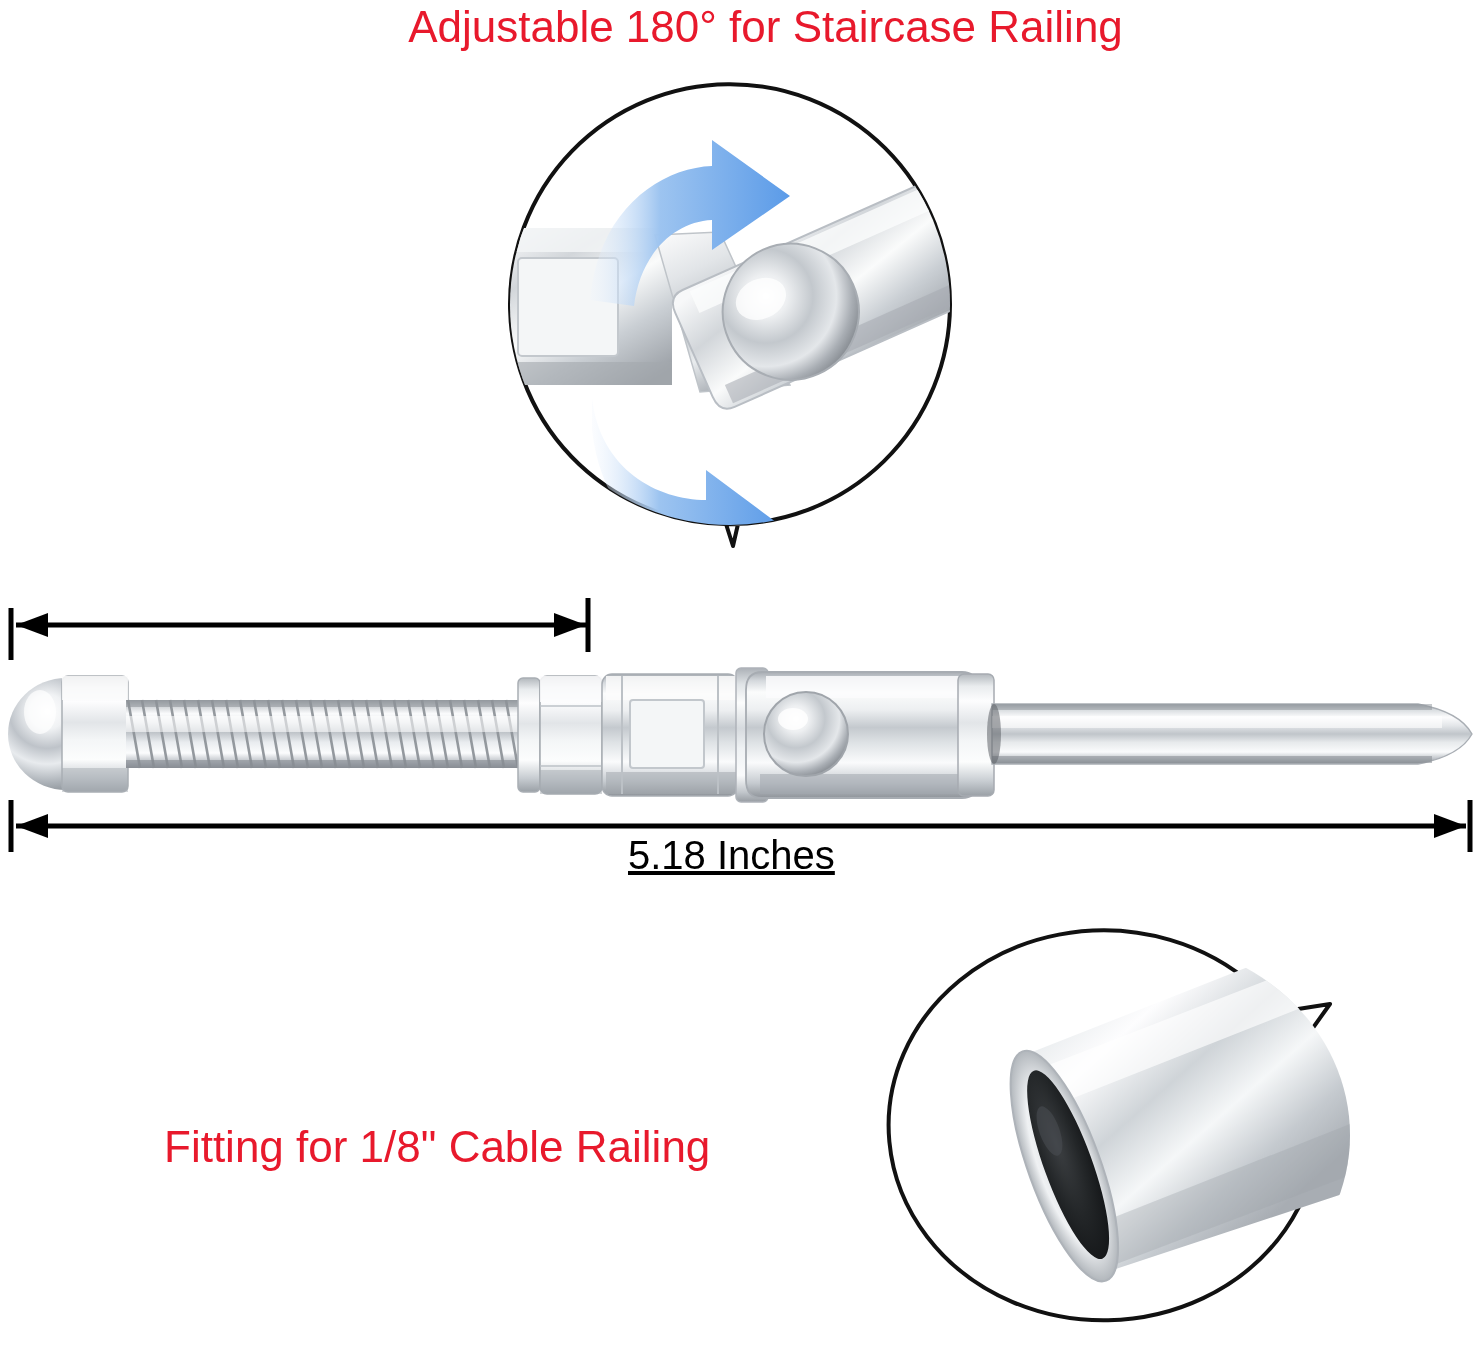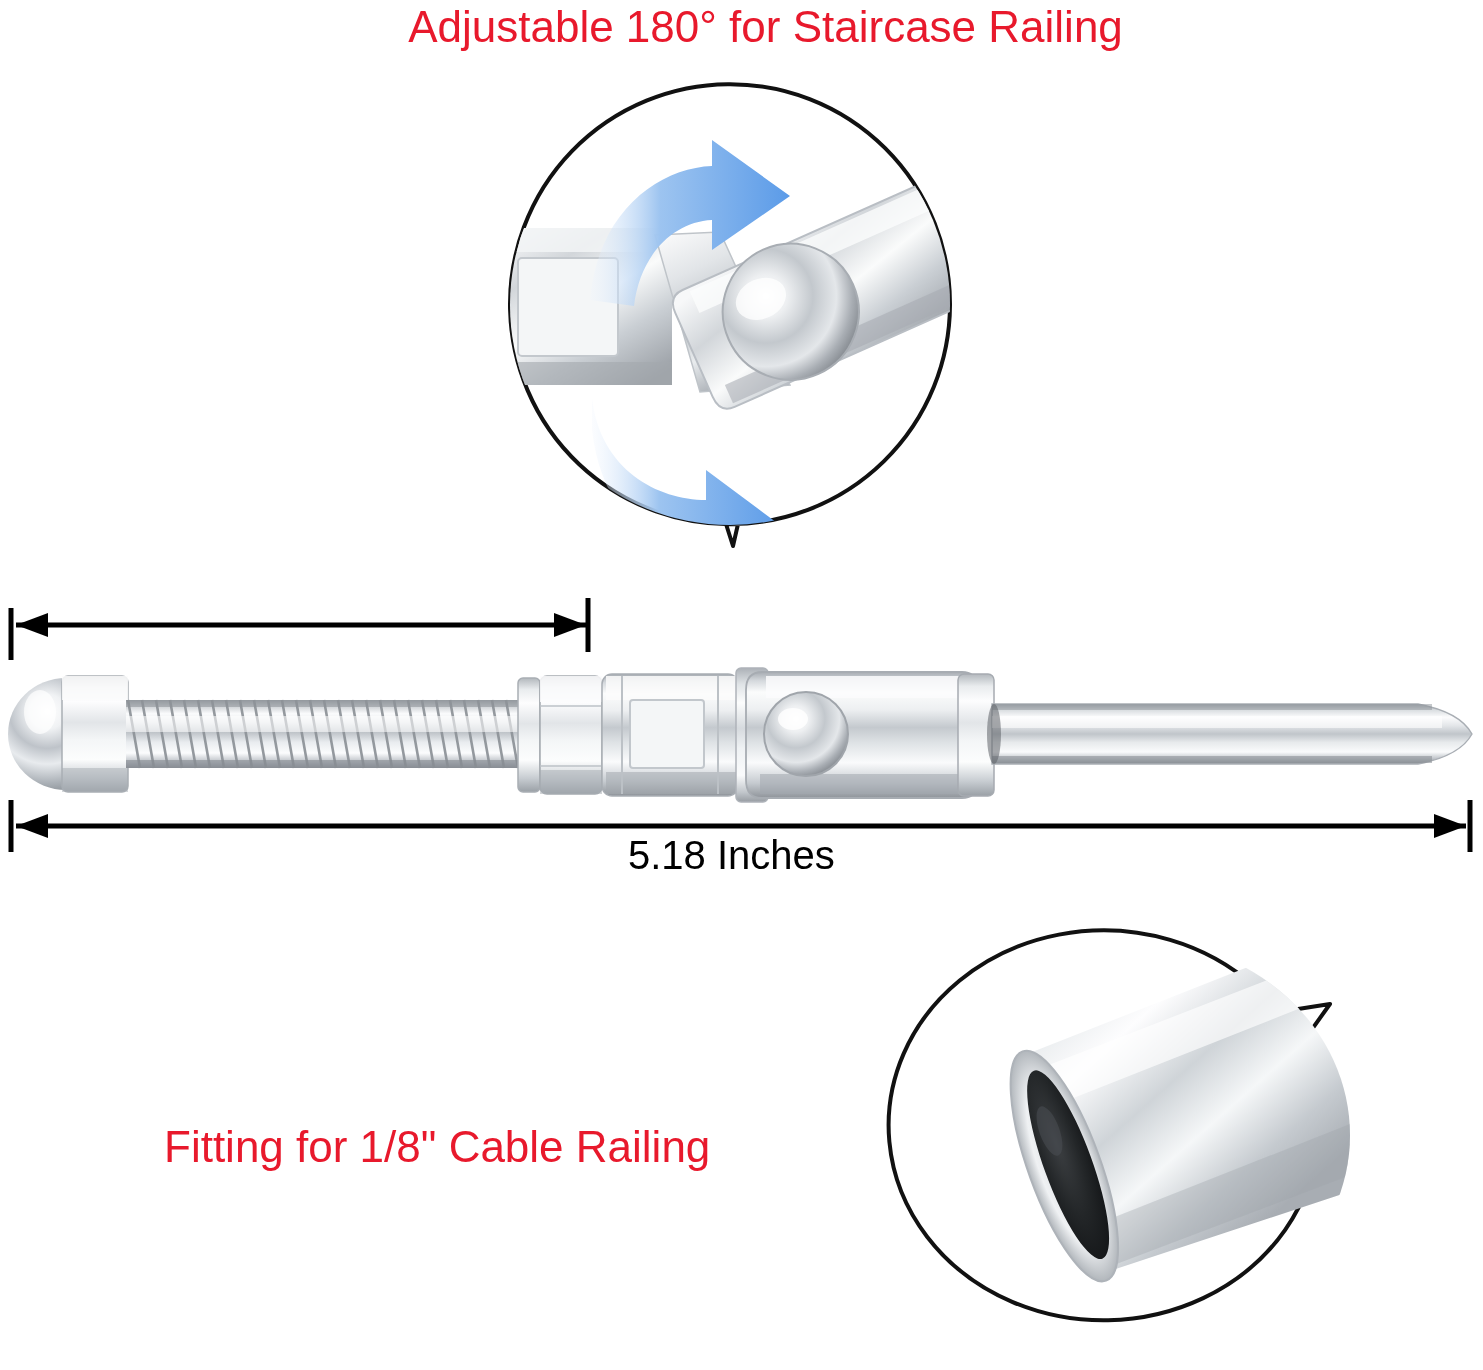--- a/index.html
+++ b/index.html
@@ -45,21 +45,21 @@
 
   
   .dim-label {
     position: absolute;
     font-size: 40px;
     color: #000000;
     white-space: nowrap;
     font-family: "Liberation Sans", sans-serif;
   }
   #dim-label-short { left: 196px; top: 561px; }
-  #dim-label-long  { left: 628px; top: 833px; }
+  #dim-label-long  { left: 628px; top: 833px; text-decoration: underline; }
 
   
   .layer {
     position: absolute;
     left: 0;
     top: 0;
     width: 1483px;
     height: 1370px;
     pointer-events: none;
   }

